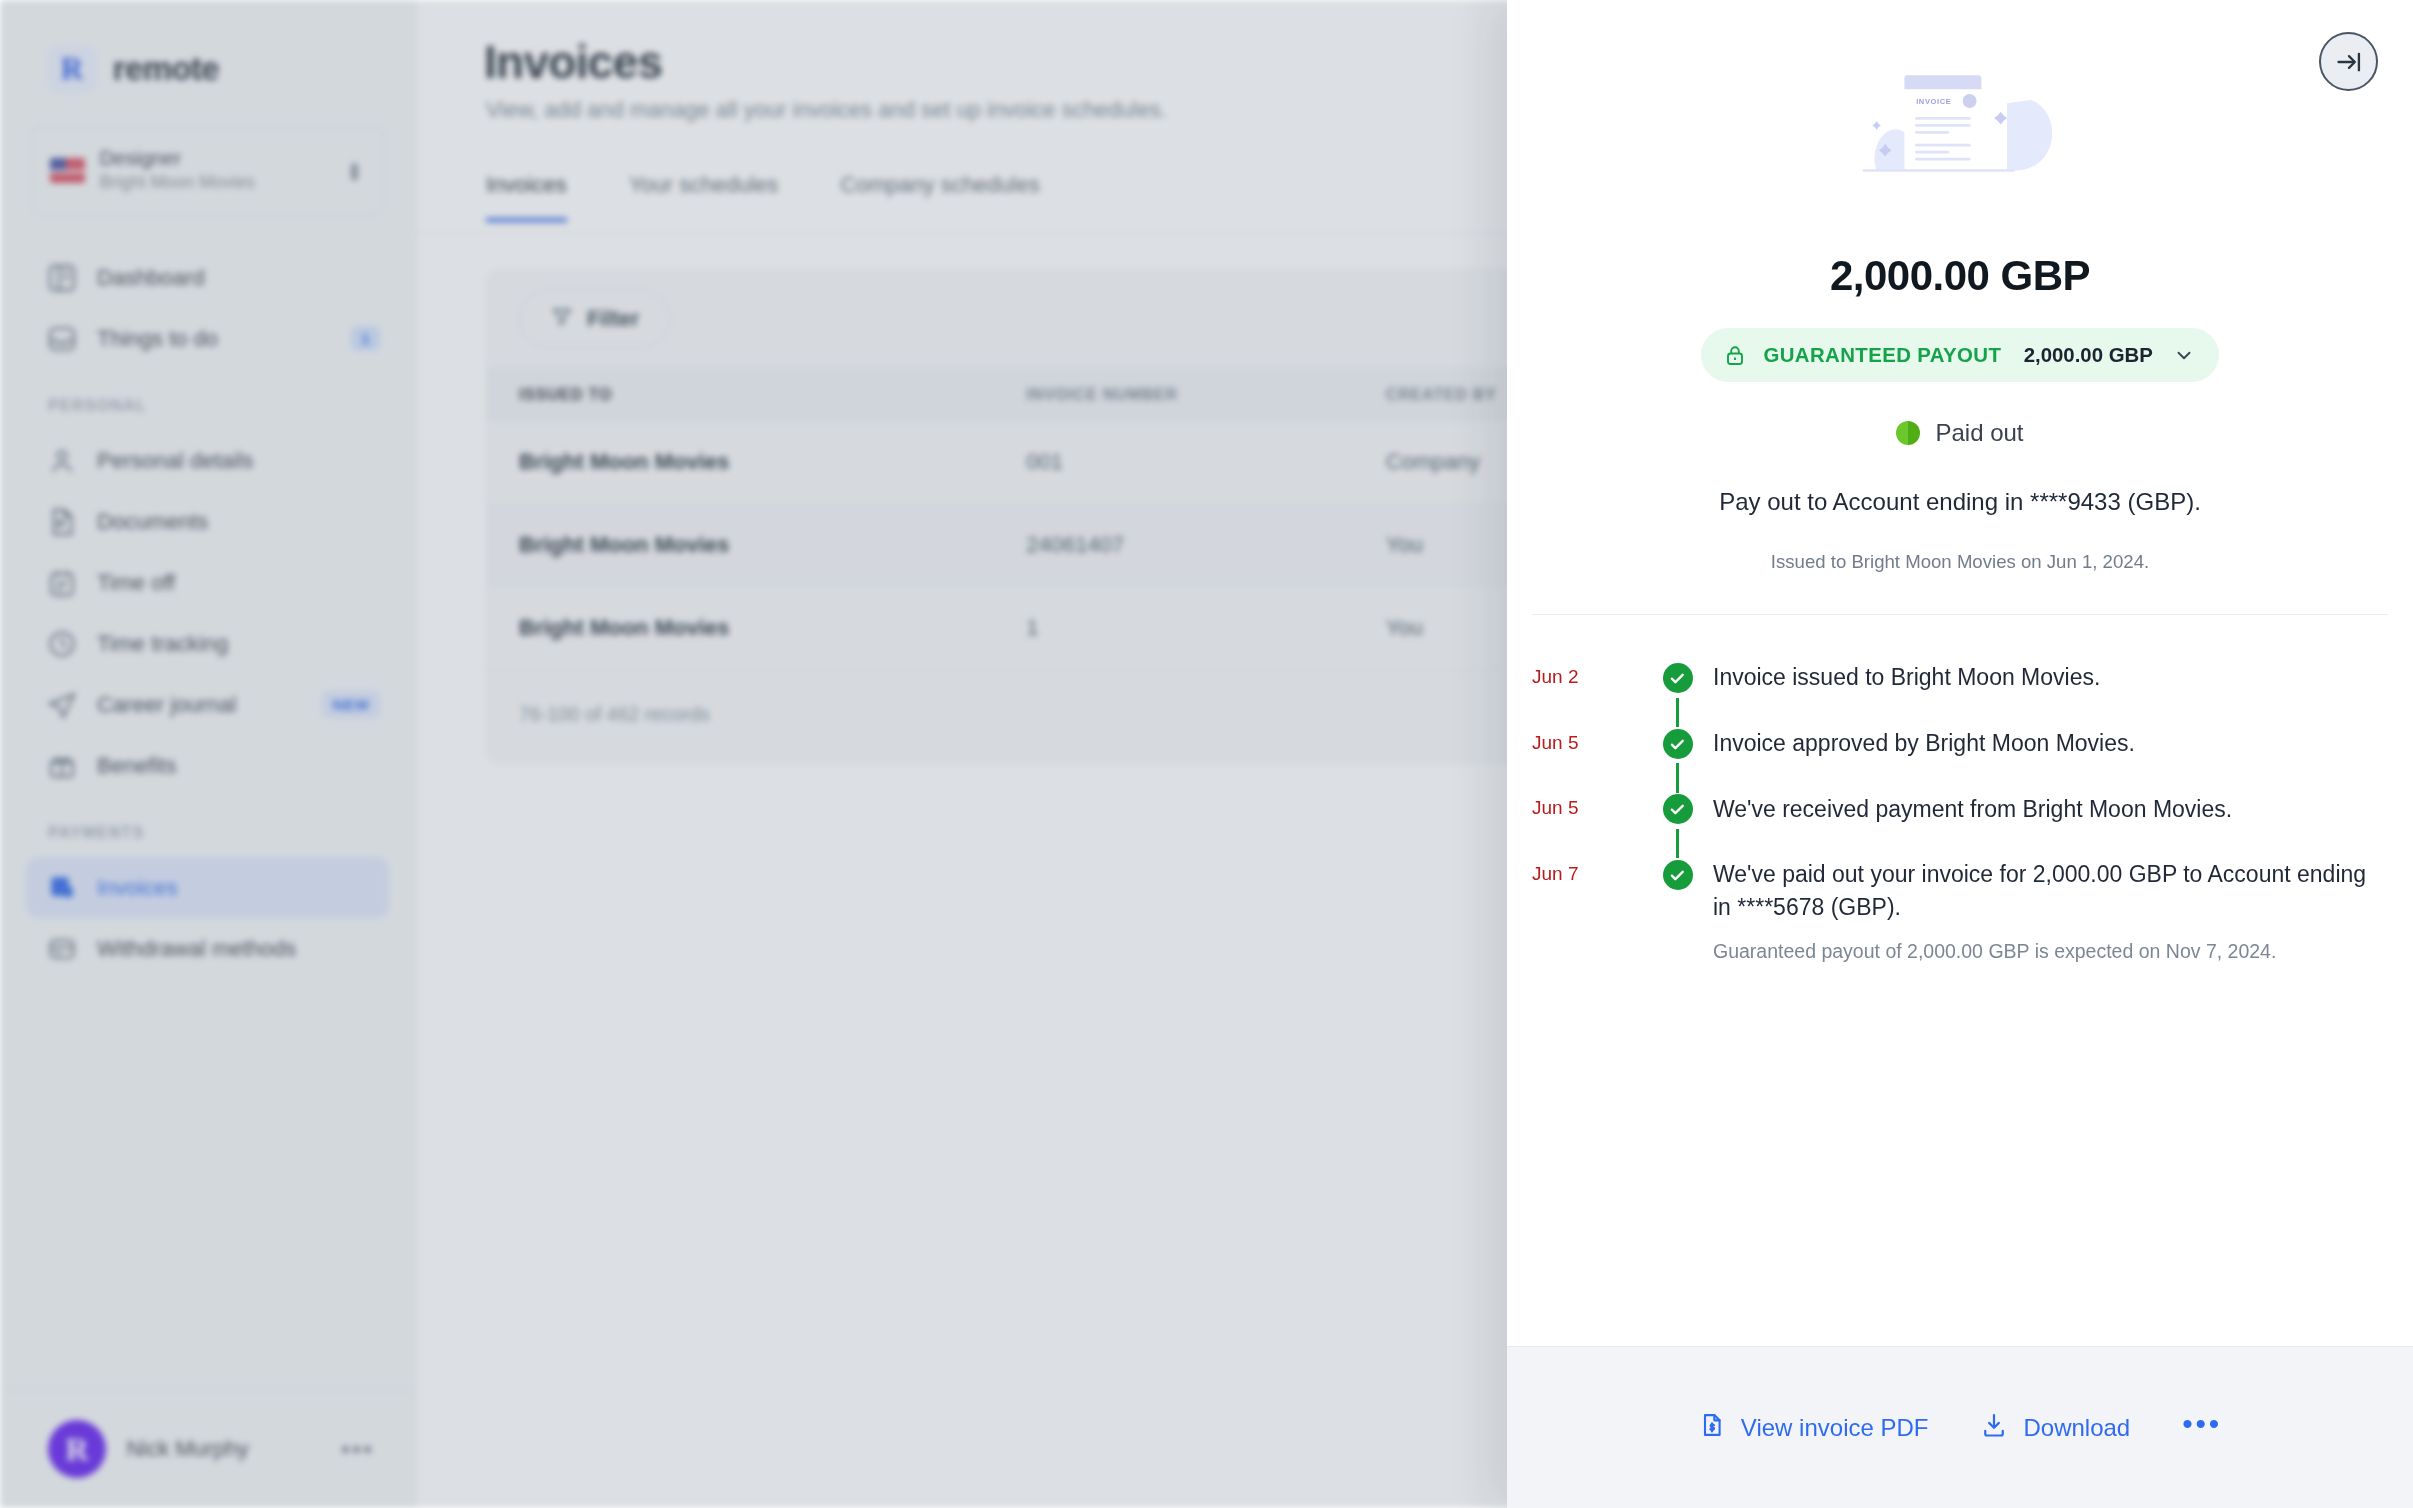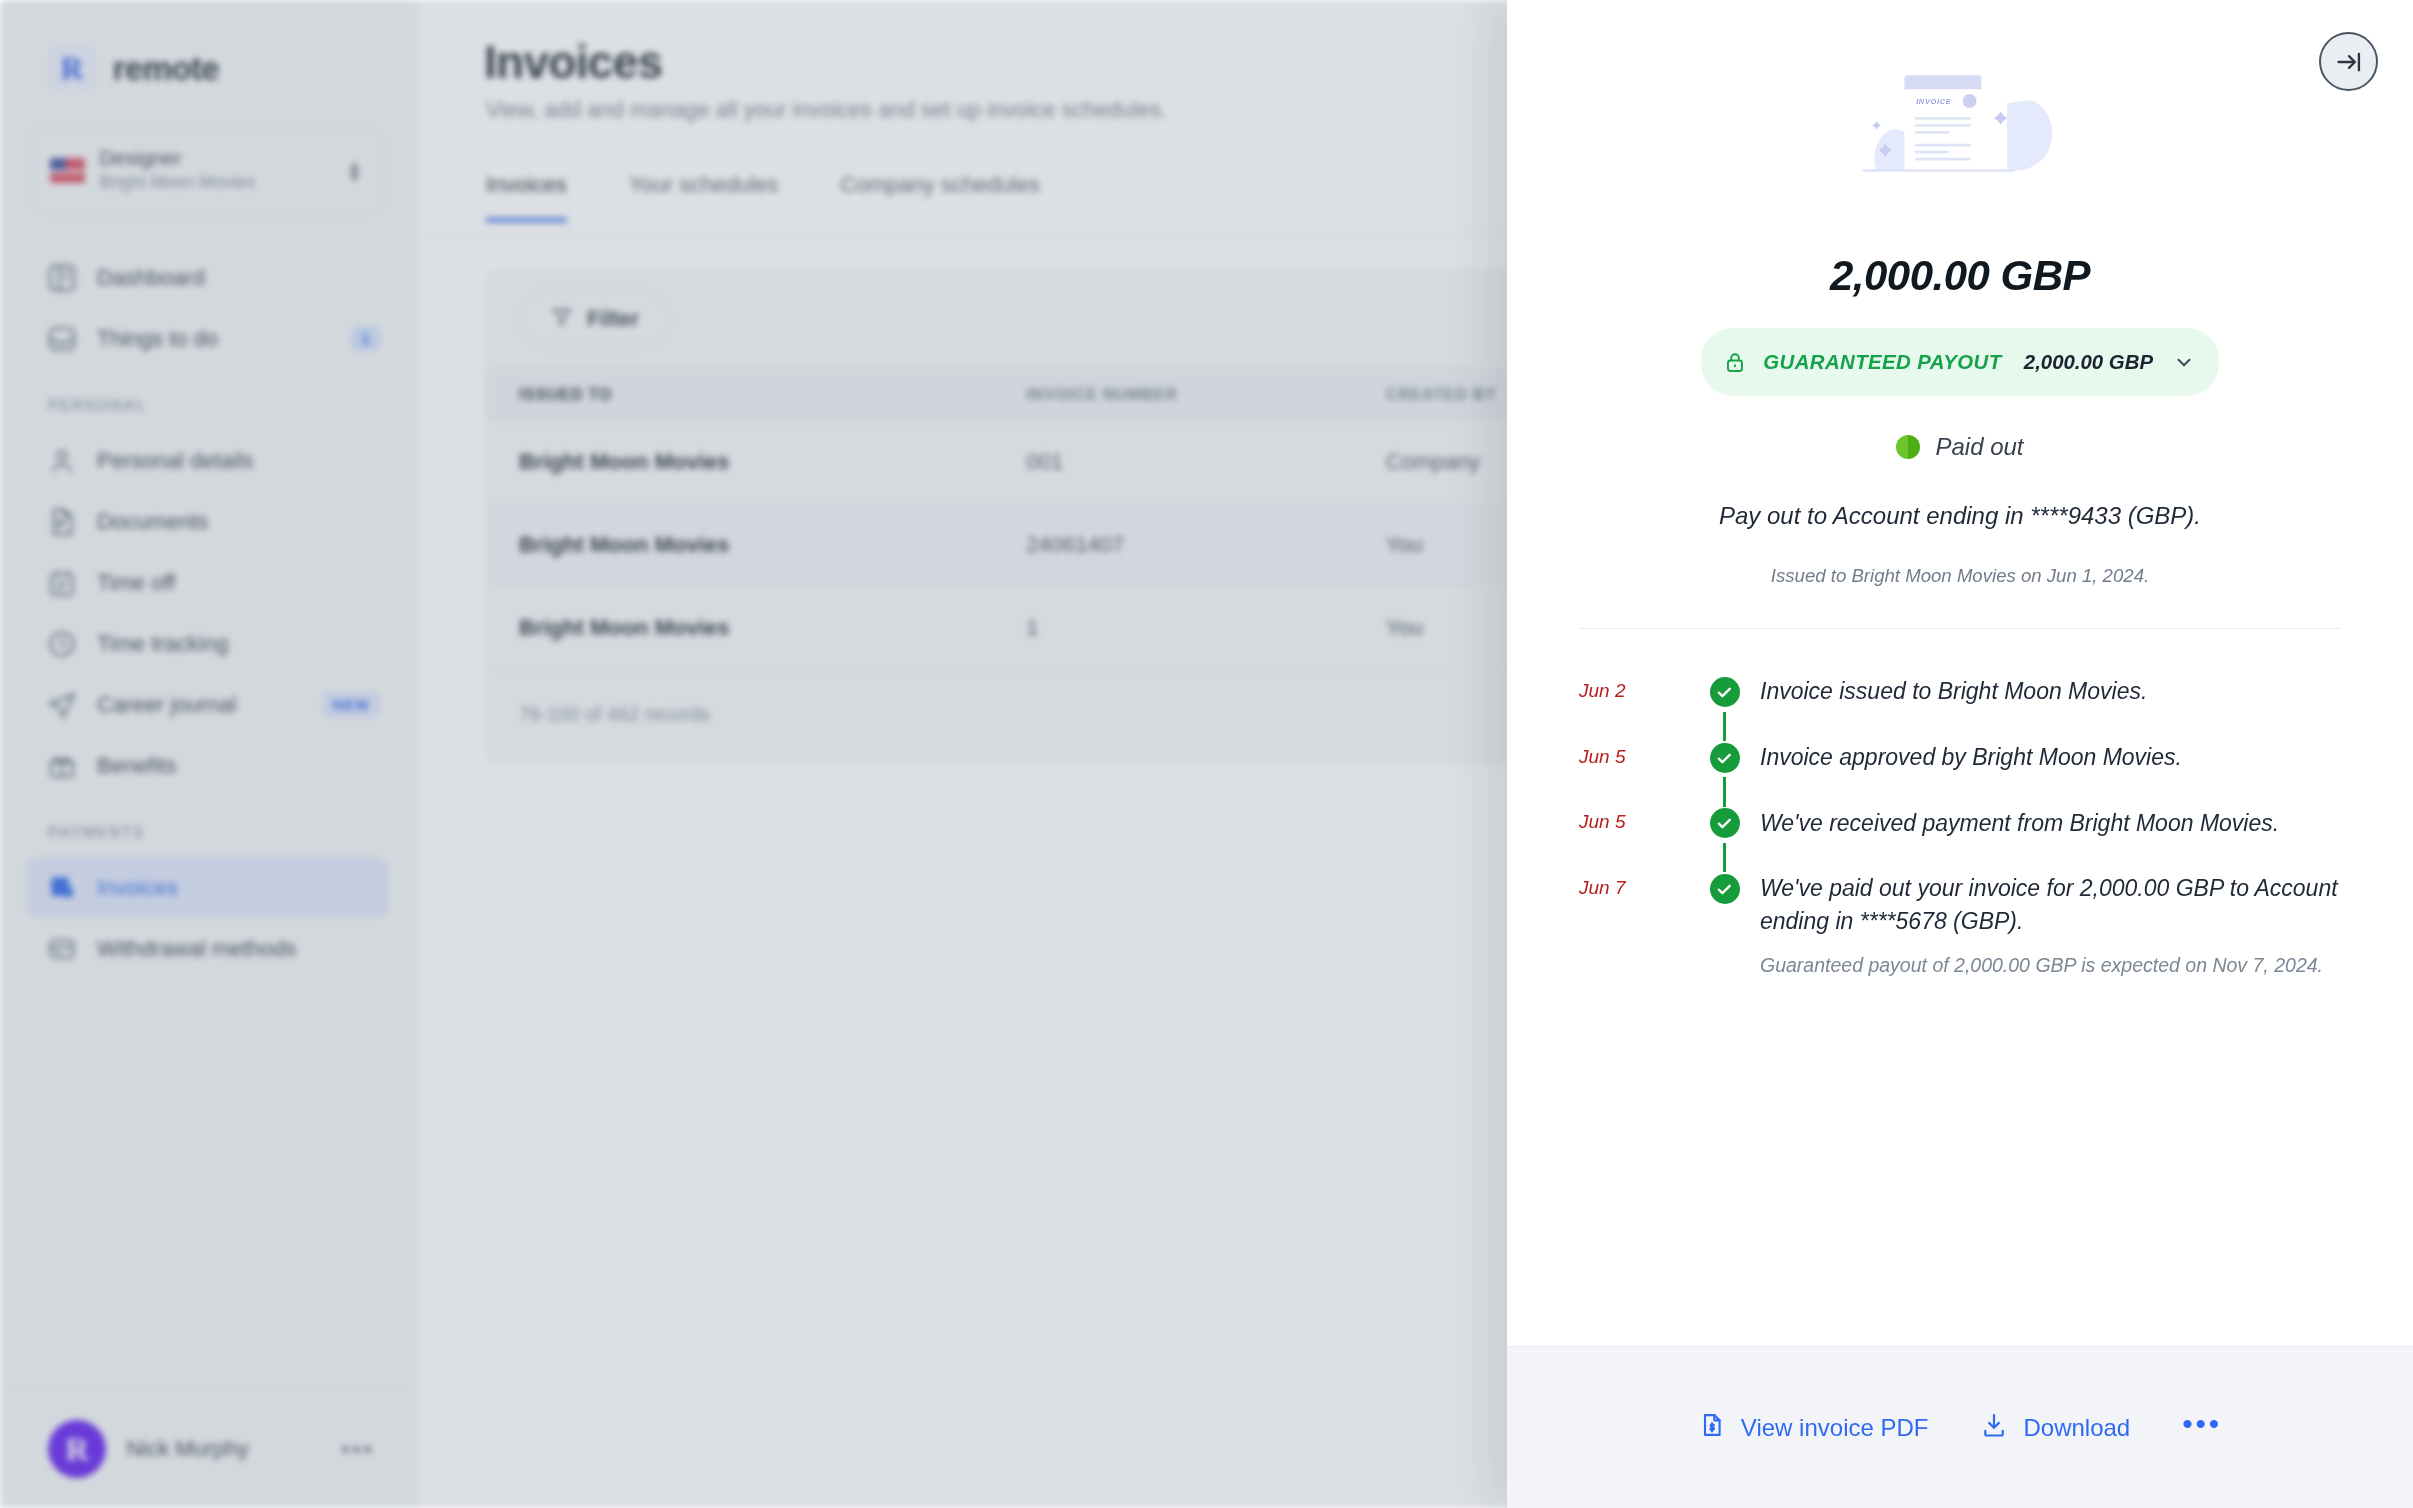--- a/index.html
+++ b/index.html
@@ -150,31 +150,31 @@
     box-shadow: -16.7px 0 43px rgba(27, 36, 48, 0.10);
     display: flex; flex-direction: column;
   }
   .collapse-btn {
     position: absolute; right: 35px; top: 32px;
     width: 59px; height: 59px; border-radius: 50%;
     background: #eaeef2; border: 2.3px solid #4a5664;
     display: flex; align-items: center; justify-content: center;
     color: #2c3642;
   }
-  .drawer-body { flex: 1; overflow: hidden; padding: 0 72px; font-style: italic; }
+  .drawer-body { flex: 1; overflow: hidden; padding: 0 25px; }
 
   .illus { height: 232px; display: flex; align-items: center; justify-content: center; padding-top: 32px; }
 
   .inv-number { text-align: center; font-size: 23px; color: #5a6573; margin-top: 5.6px; }
   .inv-amount { text-align: center; font-size: 42px; font-weight: 700; color: #101820; margin-top: 20.4px; letter-spacing: -0.5px; }
 
   .guarantee-wrap { display: flex; justify-content: center; margin-top: 28px; }
   .guarantee {
     display: flex; align-items: center; gap: 16.7px;
-    background: #e7f8ec; border-radius: 32px; height: 68px; padding: 0 24px 0 22px;
+    background: #e7f8ec; border-radius: 32px; height: 54px; padding: 0 24px 0 22px;
   }
   .g-lock { color: #16a34a; display: flex; }
   .g-label { font-size: 20.4px; font-weight: 700; letter-spacing: 0.4px; color: #15a349; }
   .g-amount { font-size: 20.4px; font-weight: 700; color: #1b2430; margin-left: 5.6px; }
   .g-chev { color: #3b4654; display: flex; margin-left: 3.7px; }
 
   .paid-row { display: flex; align-items: center; justify-content: center; gap: 15px; margin-top: 37px; }
   .paid-dot { width: 24px; height: 24px; border-radius: 50%; background: #52b816; }
   .paid-dot.half { background: linear-gradient(90deg, #6cc72c 0 50%, #4fae13 50% 100%); }
   .paid-text { font-size: 24px; color: #39434f; }

